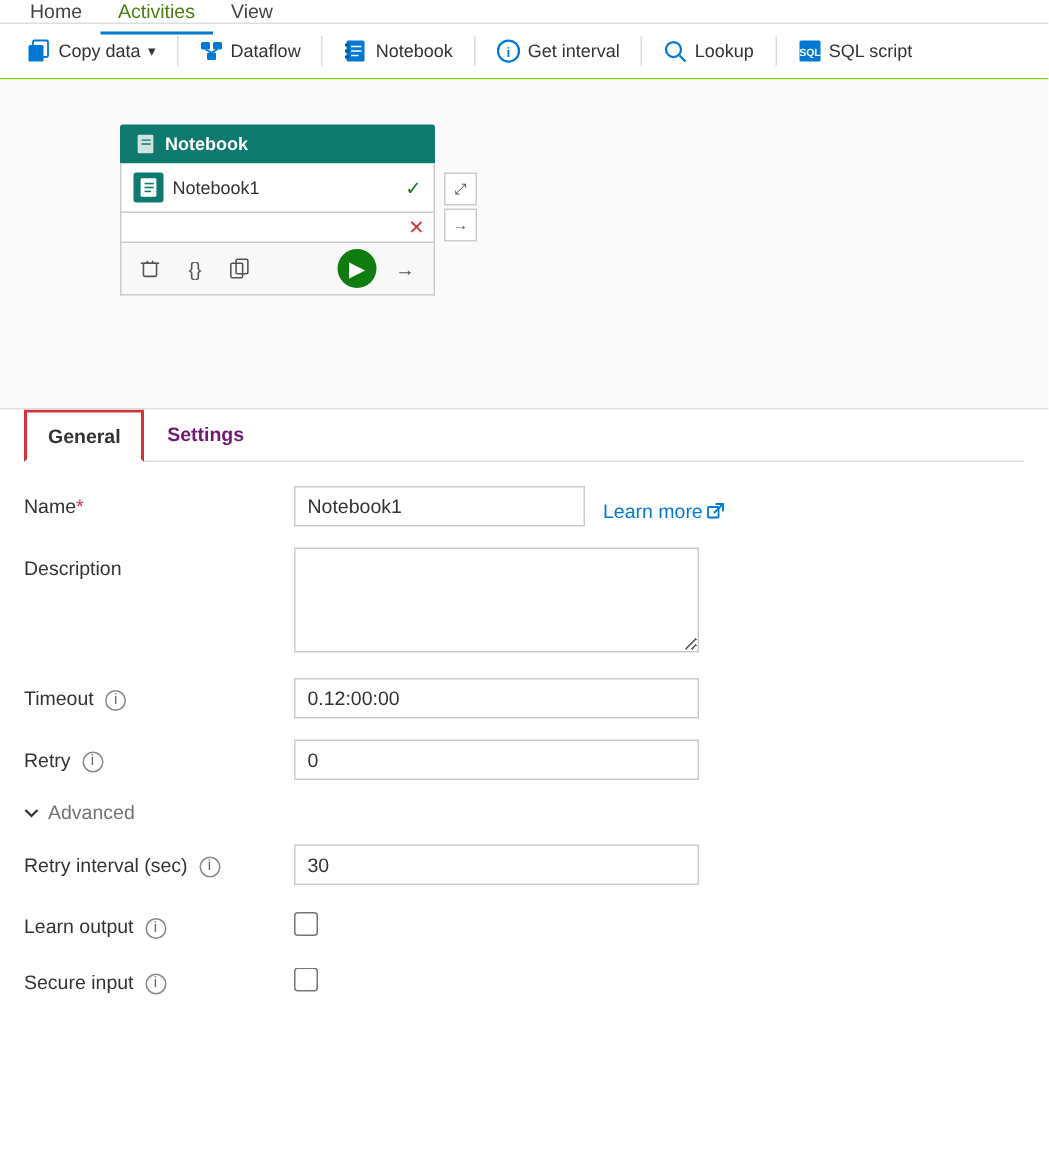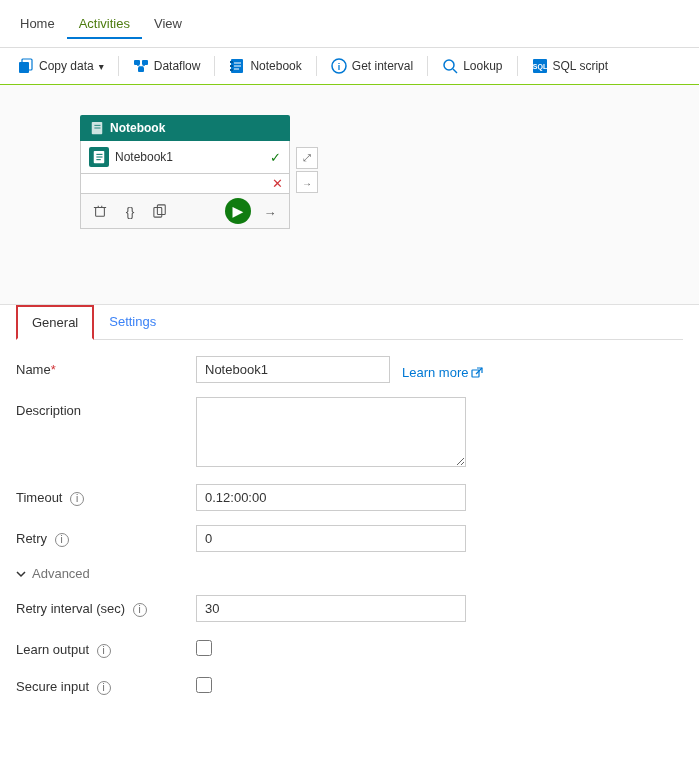--- a/index.html
+++ b/index.html
@@ -1,19 +1,19 @@
 <!DOCTYPE html>
 <html><head>
   <meta charset="utf-8">
   <style>
     * { box-sizing: border-box; margin: 0; padding: 0; }
     body { font-family: 'Segoe UI', sans-serif; font-size: 13px; color: #333; background: #fff; width: 699px; min-height: 769px; overflow-x: hidden; }
 
     
-    .top-nav { display: flex; align-items: center; border-bottom: 1px solid #ddd; padding: 0 8px; height: 48px; }
+    .top-nav { display: flex; align-items: center; border-bottom: 1px solid #ddd; padding: 0 8px; height: 16px; }
     .top-nav .nav-item { padding: 6px 12px; cursor: pointer; font-size: 13px; color: #444; text-decoration: none; }
     .top-nav .nav-item.active { color: #4d7c0f; border-bottom: 2px solid #0078d4; font-weight: 500; margin-bottom: -1px; }
 
     
     .toolbar { display: flex; align-items: center; padding: 6px 10px; border-bottom: 1px solid #84cc16; gap: 4px; flex-wrap: wrap; }
     .toolbar-btn { display: flex; align-items: center; gap: 5px; padding: 4px 8px; cursor: pointer; font-size: 12px; color: #333; border: none; background: transparent; border-radius: 2px; white-space: nowrap; }
     .toolbar-btn .t-icon { width: 16px; height: 16px; display: inline-flex; align-items: center; justify-content: center; }
     .toolbar-sep { width: 1px; height: 20px; background: #ddd; margin: 0 2px; }
 
     
@@ -31,22 +31,22 @@
     .nb-action-btn { width: 22px; height: 22px; display: flex; align-items: center; justify-content: center; cursor: pointer; color: #555; font-size: 13px; border: none; background: transparent; }
     .nb-arrow { width: 26px; height: 26px; background: #107c10; border-radius: 50%; display: flex; align-items: center; justify-content: center; color: #fff; font-size: 14px; cursor: pointer; margin-left: auto; }
     .nb-side-btns { position: absolute; right: -28px; top: 32px; display: flex; flex-direction: column; gap: 2px; }
     .nb-side-btn { width: 22px; height: 22px; border: 1px solid #ccc; background: #fff; display: flex; align-items: center; justify-content: center; font-size: 10px; cursor: pointer; color: #555; }
 
     
     .bottom-panel { padding: 0 16px 20px; }
 
     
     .panel-tabs { display: flex; border-bottom: 1px solid #ddd; margin-bottom: 16px; }
-    .panel-tab { padding: 8px 14px; cursor: pointer; font-size: 13px; color: #3b82f6; border: 1px solid transparent; }
-    .panel-tab.active { border: 2px solid #d13438; border-bottom: 2px solid #fff; margin-bottom: -1px; background: #fff; color: #333; font-weight: 400; }
+    .panel-tab { padding: 8px 14px; cursor: pointer; font-size: 13px; color: #701a75; border: 1px solid transparent; font-weight: bold; }
+    .panel-tab.active { border: 2px solid #d13438; border-bottom: 2px solid #fff; margin-bottom: -1px; background: #fff; color: #333; font-weight: 700; }
 
     
     .form-row { display: flex; align-items: flex-start; margin-bottom: 14px; }
     .form-label { width: 180px; min-width: 180px; padding-top: 6px; font-size: 13px; color: #333; }
     .form-label .req { color: #d13438; }
     .form-control { flex: 1; max-width: 270px; }
     .form-control input[type="text"] { width: 100%; border: 1px solid #ccc; padding: 5px 8px; font-size: 13px; color: #333; outline: none; }
     .form-control textarea { width: 100%; border: 1px solid #ccc; padding: 5px 8px; font-size: 13px; color: #333; height: 70px; resize: vertical; outline: none; }
     .form-control input[type="checkbox"] { width: 16px; height: 16px; margin-top: 4px; cursor: pointer; }
     .learn-more { color: #0078d4; text-decoration: none; font-size: 13px; margin-left: 12px; padding-top: 6px; white-space: nowrap; display: flex; align-items: center; gap: 3px; }

